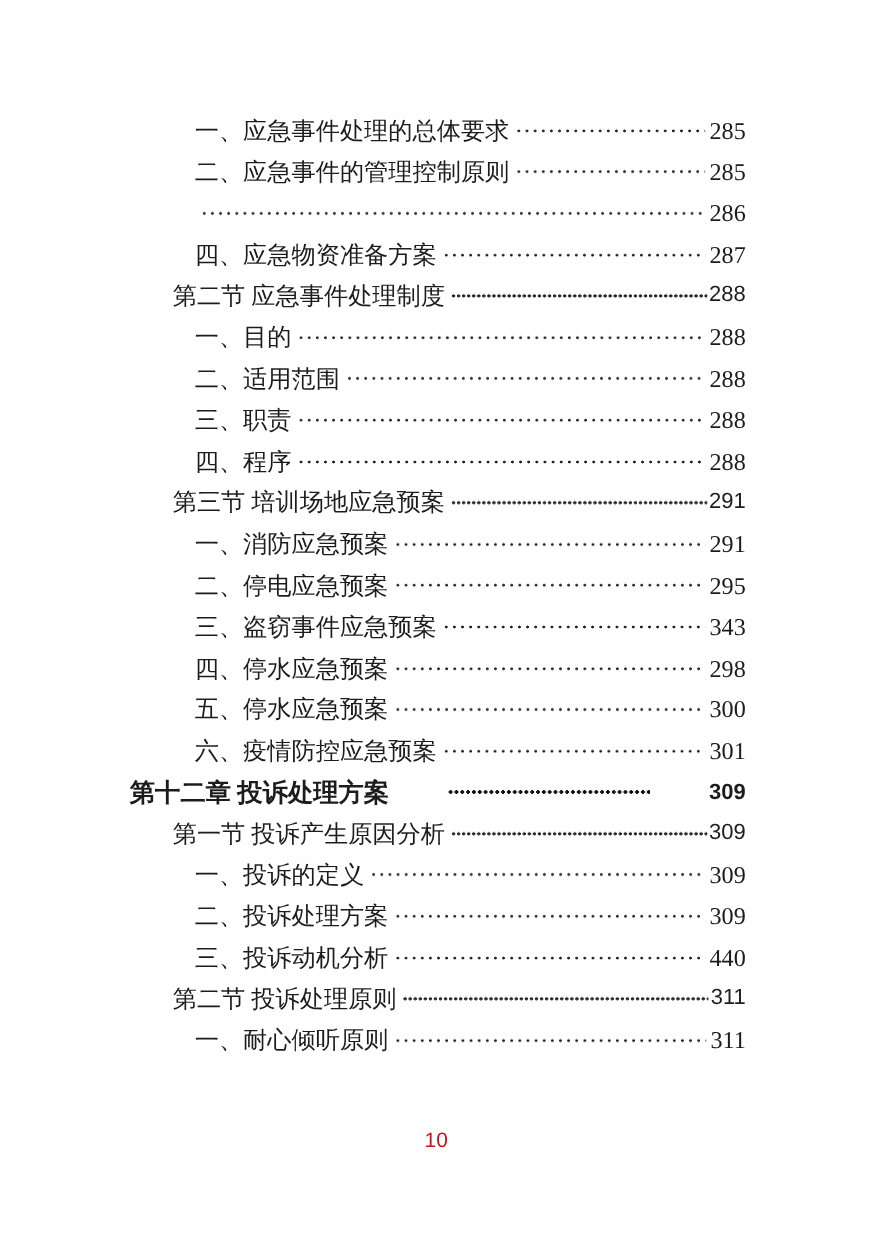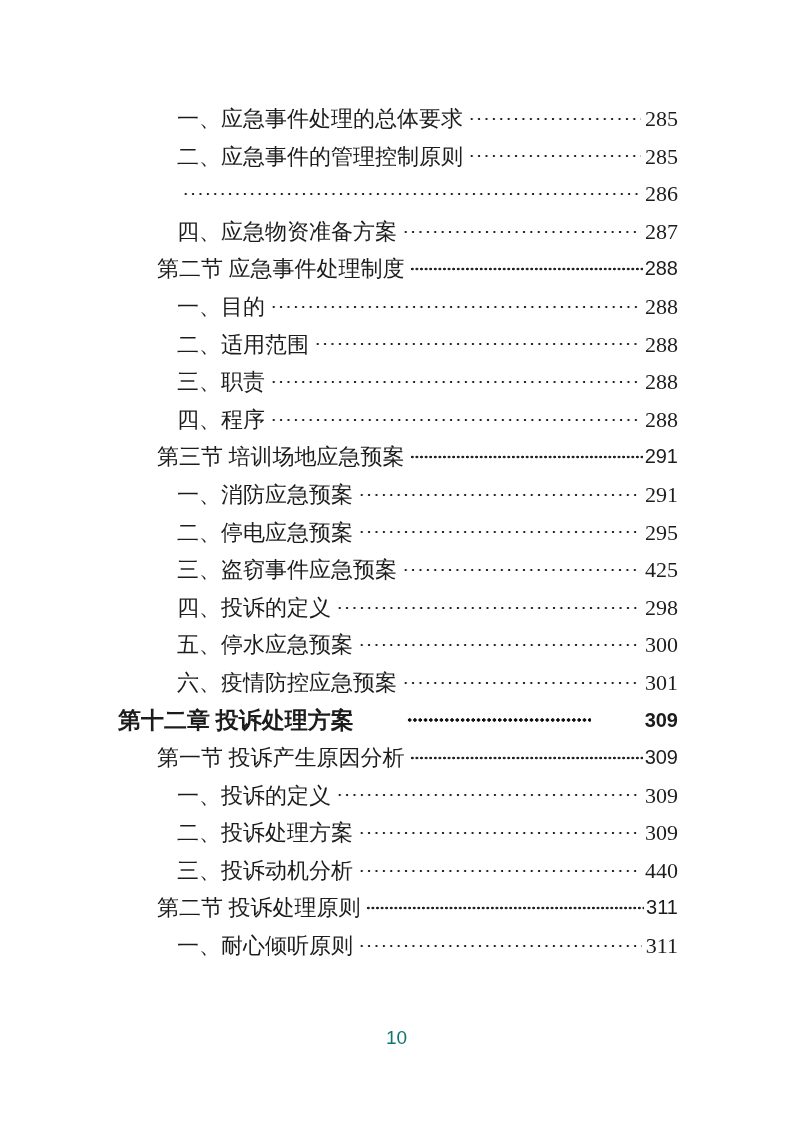--- a/index.html
+++ b/index.html
@@ -69,21 +69,21 @@
   .row--chapter .pnum { font-weight: bold; }
 
   .footer {
     position: absolute;
     top: 1027px;
     left: 0;
     width: 793px;
     text-align: center;
     font-family: "Liberation Sans", "DejaVu Sans", sans-serif;
     font-size: 19px;
-    color: #0f766e;
+    color: #b91c1c;
   }
 </style>
 </head>
 <body>
 
 <div class="page">
   <nav class="toc" id="toc">
   <div class="row row--item">
     <span class="title">一、应急事件处理的总体要求</span>
     <span class="leader"></span>
@@ -151,25 +151,25 @@
 
   <div class="row row--item">
     <span class="title">二、停电应急预案</span>
     <span class="leader"></span>
     <span class="pnum">295</span>
   </div>
 
   <div class="row row--item">
     <span class="title">三、盗窃事件应急预案</span>
     <span class="leader"></span>
-    <span class="pnum">425</span>
-  </div>
-
-  <div class="row row--item">
-    <span class="title">四、投诉的定义</span>
+    <span class="pnum">343</span>
+  </div>
+
+  <div class="row row--item">
+    <span class="title">四、停水应急预案</span>
     <span class="leader"></span>
     <span class="pnum">298</span>
   </div>
 
   <div class="row row--item">
     <span class="title">五、停水应急预案</span>
     <span class="leader"></span>
     <span class="pnum">300</span>
   </div>
 

